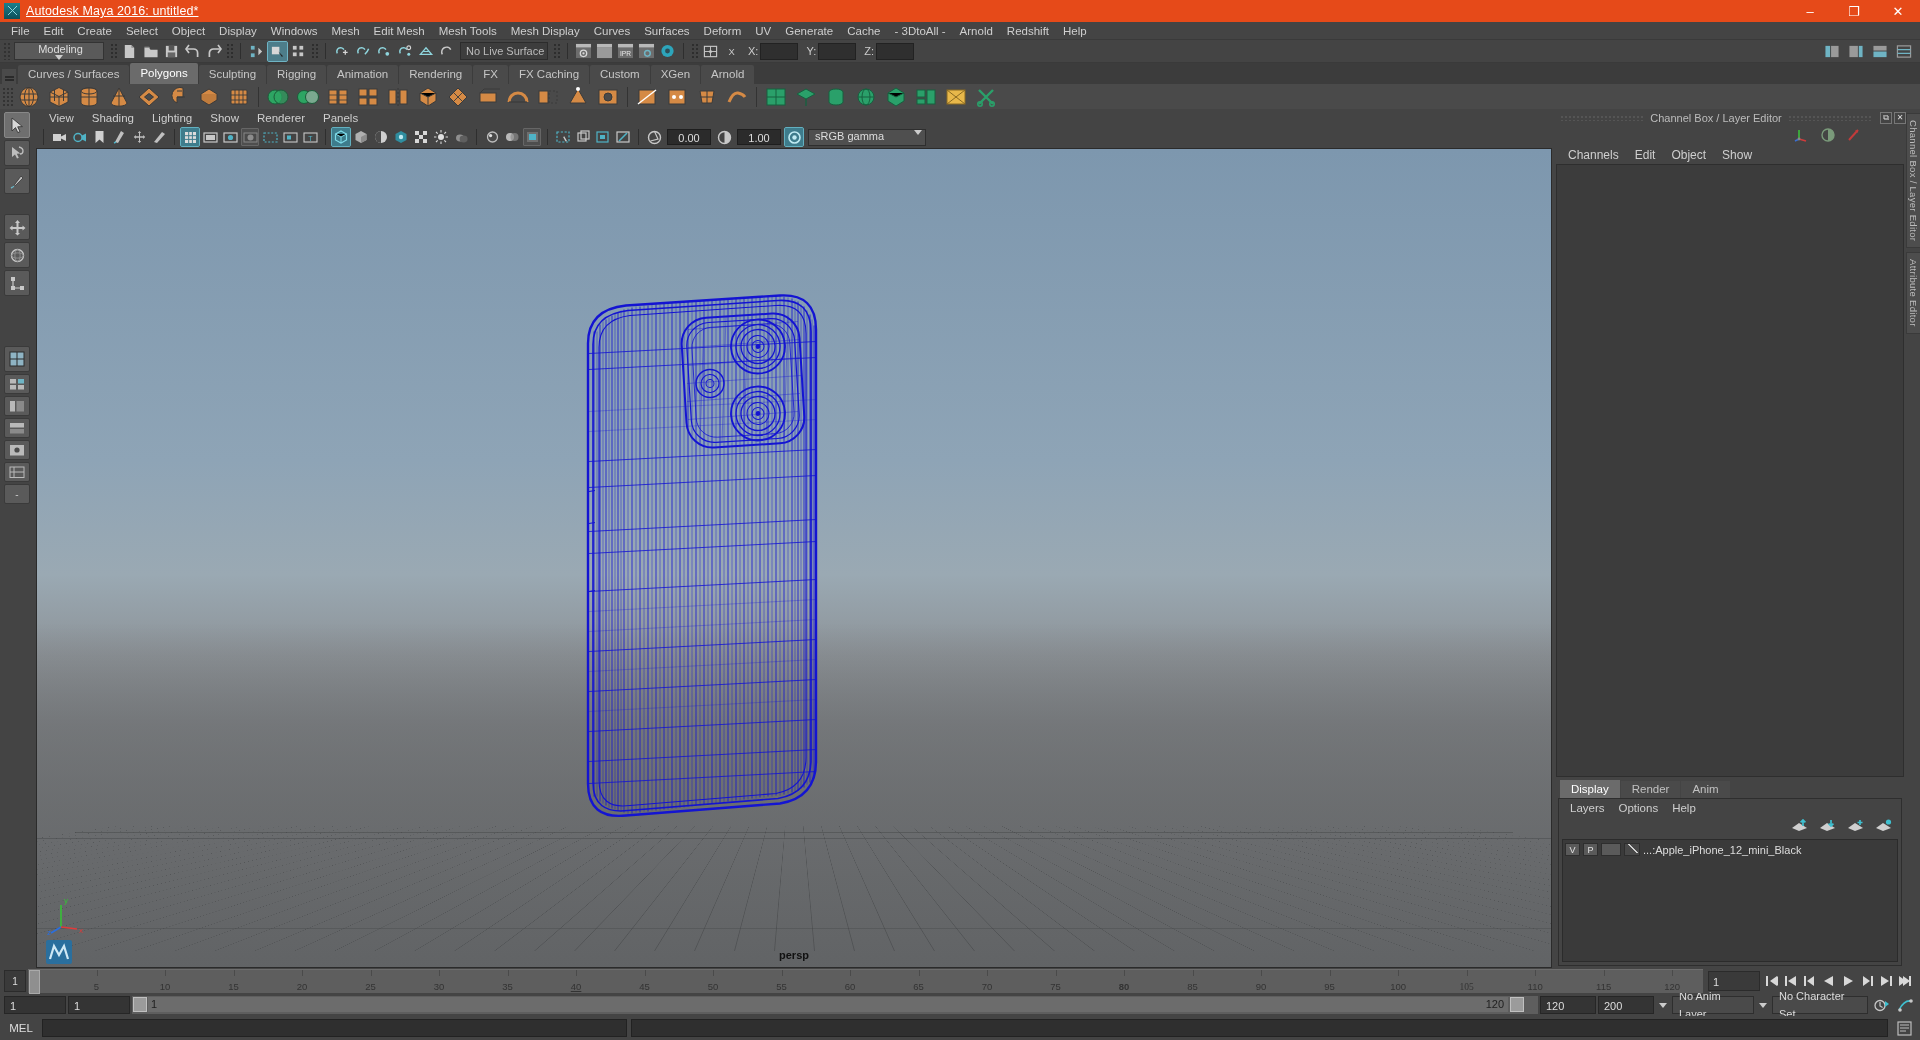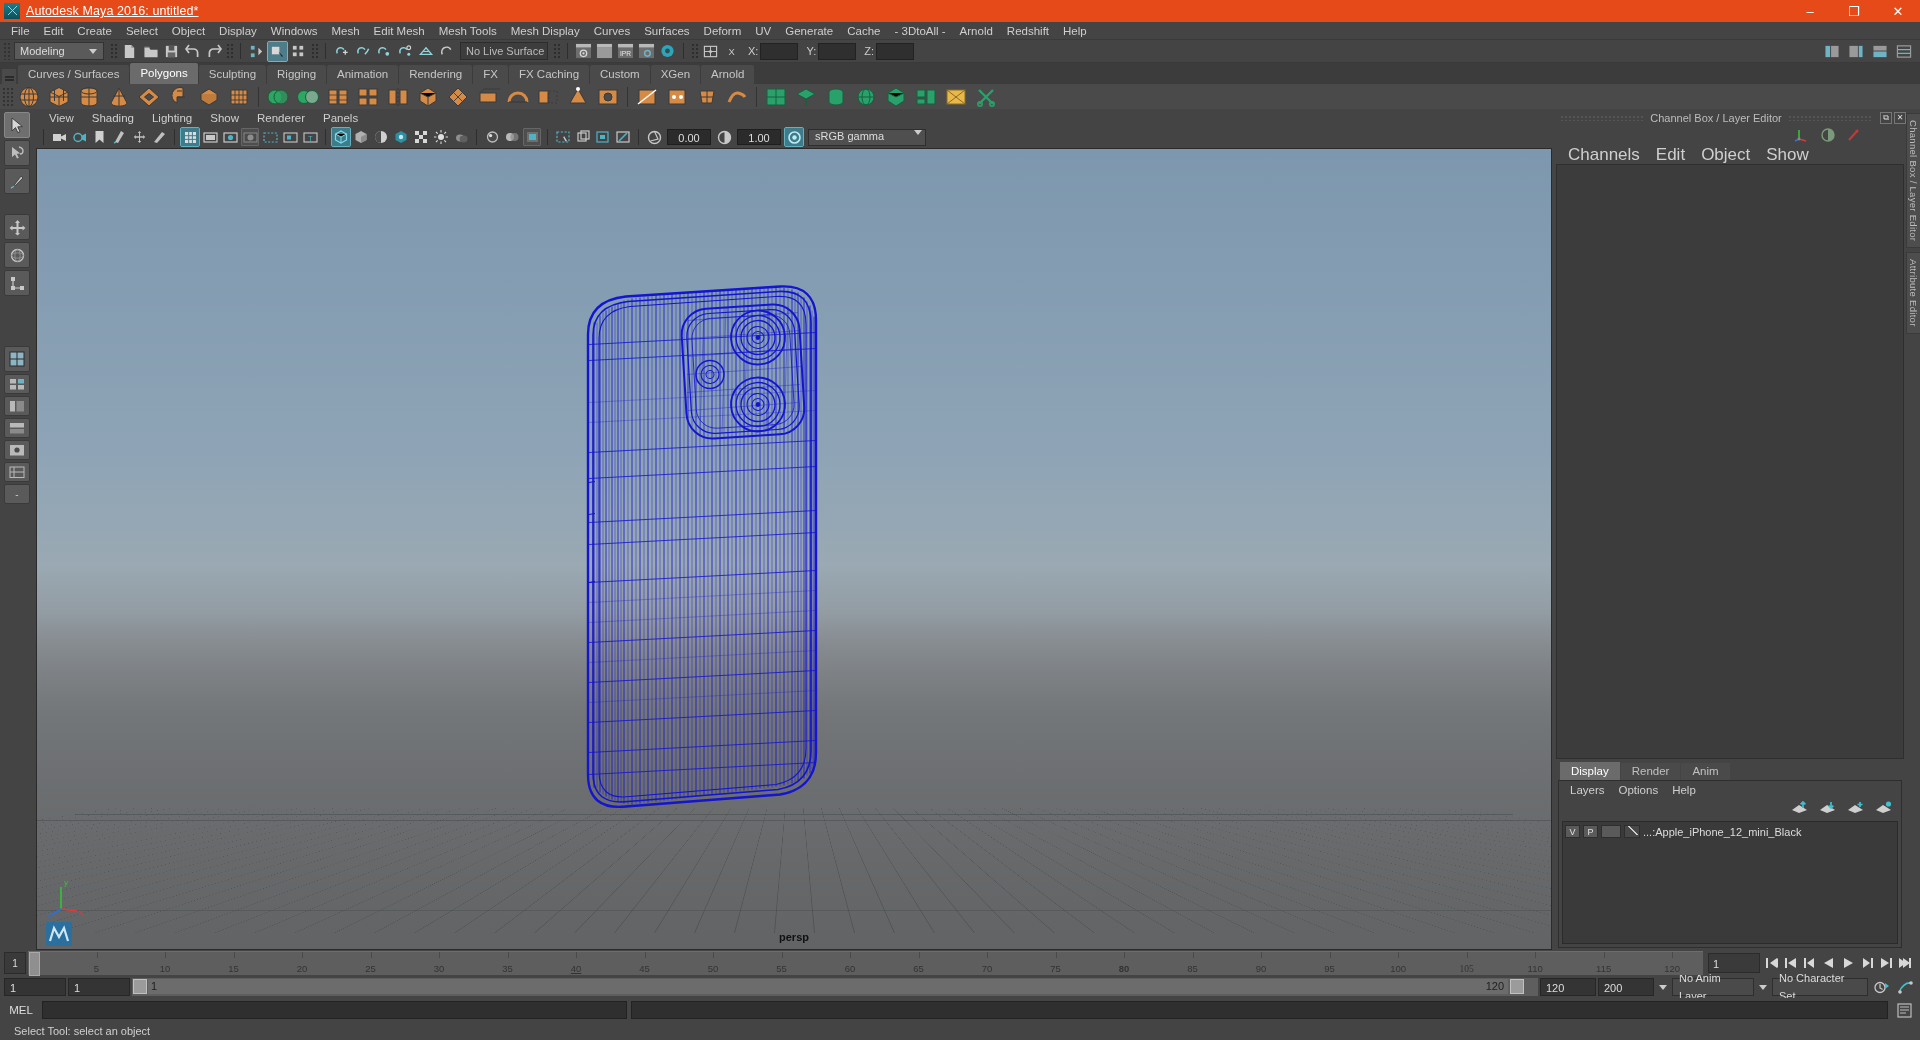--- a/index.html
+++ b/index.html
@@ -41,21 +41,21 @@
   .statusline {
     height:23px; background:#444444; display:flex; align-items:center;
     flex:0 0 23px; border-bottom:1px solid #3a3a3a; position:relative;
   }
   .grip { width:8px; height:18px; margin:0 3px;
     background-image:radial-gradient(#2d2d2d 40%, transparent 41%);
     background-size:4px 4px; opacity:.8; }
   .modesel {
     width:90px; height:18px; background:#5a5a5a; border:1px solid #333;
     display:flex; align-items:center; justify-content:space-between;
-    font-size:11px; padding:0 2px 0 5px; color:#ddd; margin-right:4px;
+    font-size:11px; padding:0 2px 0 5px; color:#ddd; margin-right:4px;flex-direction:column;
   }
   .modesel .arrow { width:0;height:0;border-left:4px solid transparent;border-right:4px solid transparent;border-top:5px solid #ccc; margin-right:4px;}
   .sep { width:1px; height:16px; background:#2e2e2e; margin:0 5px; flex:0 0 1px; }
   .sepd { width:7px;height:17px;margin:0 2px;
      background-image:radial-gradient(#2d2d2d 40%, transparent 41%); background-size:4px 4px;}
   .tbtn { width:19px;height:19px;margin:0 1px;display:flex;align-items:center;justify-content:center;
      border-radius:1px; position:relative; }
   .tbtn.on { background:#4d7d8a; outline:1px solid #6fb4c4; }
   .livesurface { width:88px;height:18px;background:#3d3d3d;border:1px solid #2c2c2c;
      font-size:11px;color:#bbb;display:flex;align-items:center;padding-left:5px;margin:0 3px;}
@@ -130,21 +130,21 @@
   
   .rightpanel { width:352px; flex:0 0 352px; background:#444; display:flex; flex-direction:column; }
   .panel-titlebar { height:17px; display:flex; align-items:center; background:#444; position:relative; }
   .dots { flex:1 1 auto; height:6px; margin:0 6px;
      background-image:radial-gradient(#555 40%, transparent 41%); background-size:4px 4px; }
   .panel-title { font-size:11px; color:#bcbcbc; white-space:nowrap; }
   .pbtn { width:12px;height:12px;margin-left:2px;border:1px solid #777;color:#ddd;font-size:8px;
      display:flex;align-items:center;justify-content:center;}
   .cb-iconrow { height:20px; display:flex; align-items:center; justify-content:flex-end; padding-right:44px; gap:10px; }
   .cb-menubar { height:18px; display:flex; align-items:center; padding-left:6px; }
-  .cb-menubar .menu-item { font-size:17px; padding:0 8px; }
+  .cb-menubar .menu-item { font-size:12px; padding:0 8px; }
   .cb-body { flex:1 1 auto; background:#3c3c3c; border:1px solid #2e2e2e; margin:0 2px; }
   .layer-tabs { height:18px; display:flex; align-items:flex-end; padding-left:6px; margin-top:3px; }
   .ltab { height:17px;line-height:17px;padding:0 11px;font-size:11.5px;background:#4a4a4a;color:#c0c0c0;margin-right:1px;}
   .ltab.active { background:#6b6b6b; color:#fff; height:18px; line-height:18px;}
   .layer-panel { flex:0 0 168px; background:#444; border:1px solid #2e2e2e; margin:0 4px 2px 4px; display:flex; flex-direction:column;}
   .layer-menubar { height:18px; display:flex; align-items:center; padding-left:4px; }
   .layer-menubar .menu-item { font-size:11.5px; padding:0 7px; }
   .layer-btnrow { height:20px; display:flex; align-items:center; justify-content:flex-end; padding-right:8px; gap:10px; }
   .layer-list { flex:1 1 auto; background:#3a3a3a; margin:2px 3px 3px 3px; border:1px solid #2b2b2b; padding:2px;}
   .layer-row { height:15px; display:flex; align-items:center; gap:3px; font-size:11px; color:#ddd; }
@@ -1381,17 +1381,14 @@
     <div class="mel-input" style="flex:0 0 585px"></div>
     <div class="mel-input"></div>
     <div style="width:24px;display:flex;align-items:center;justify-content:center">
       <svg width="15" height="15" viewBox="0 0 15 15">
           <rect x="1" y="1" width="13" height="13" fill="none" stroke="#bdbdbd" stroke-width="1.2"></rect>
           <path d="M3 4h9M3 7h9M3 10h6" stroke="#bdbdbd" stroke-width="1"></path>
         </svg>
     </div>
   </div>
 
-  <div class="statusbar">
-    <span>Select Tool: select an object</span>
-  </div>
 
 </div>
 
 </body></html>

